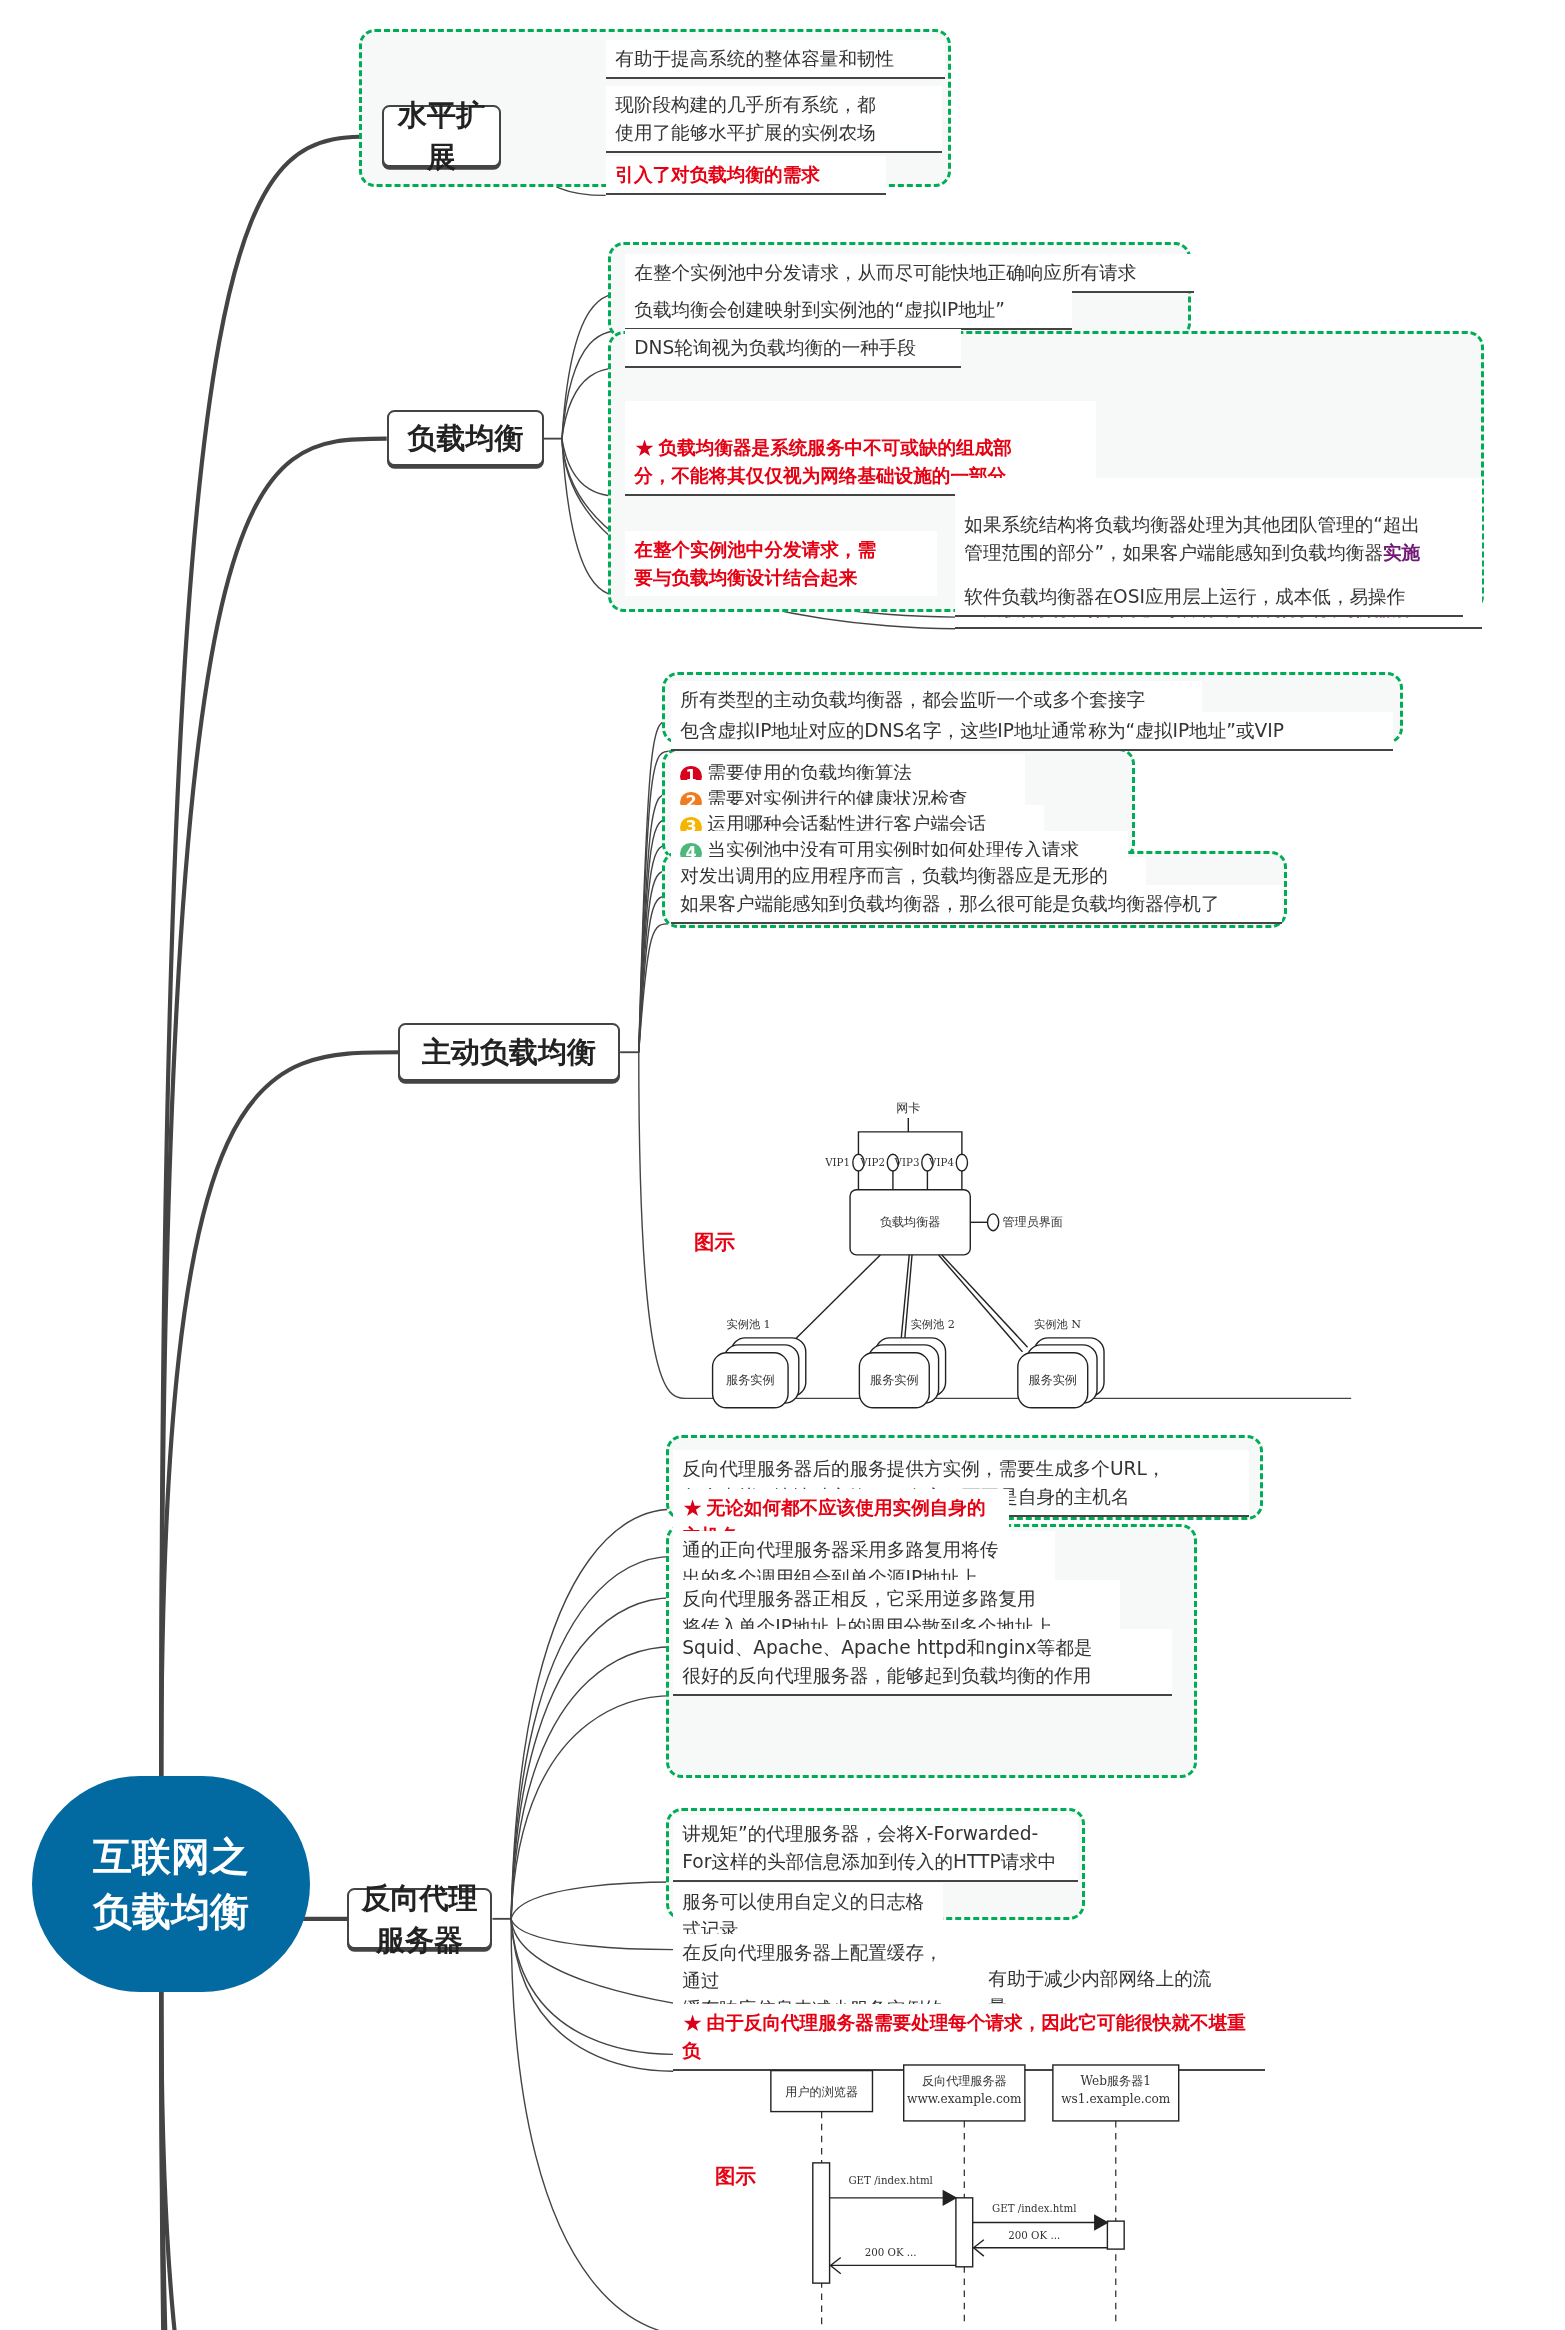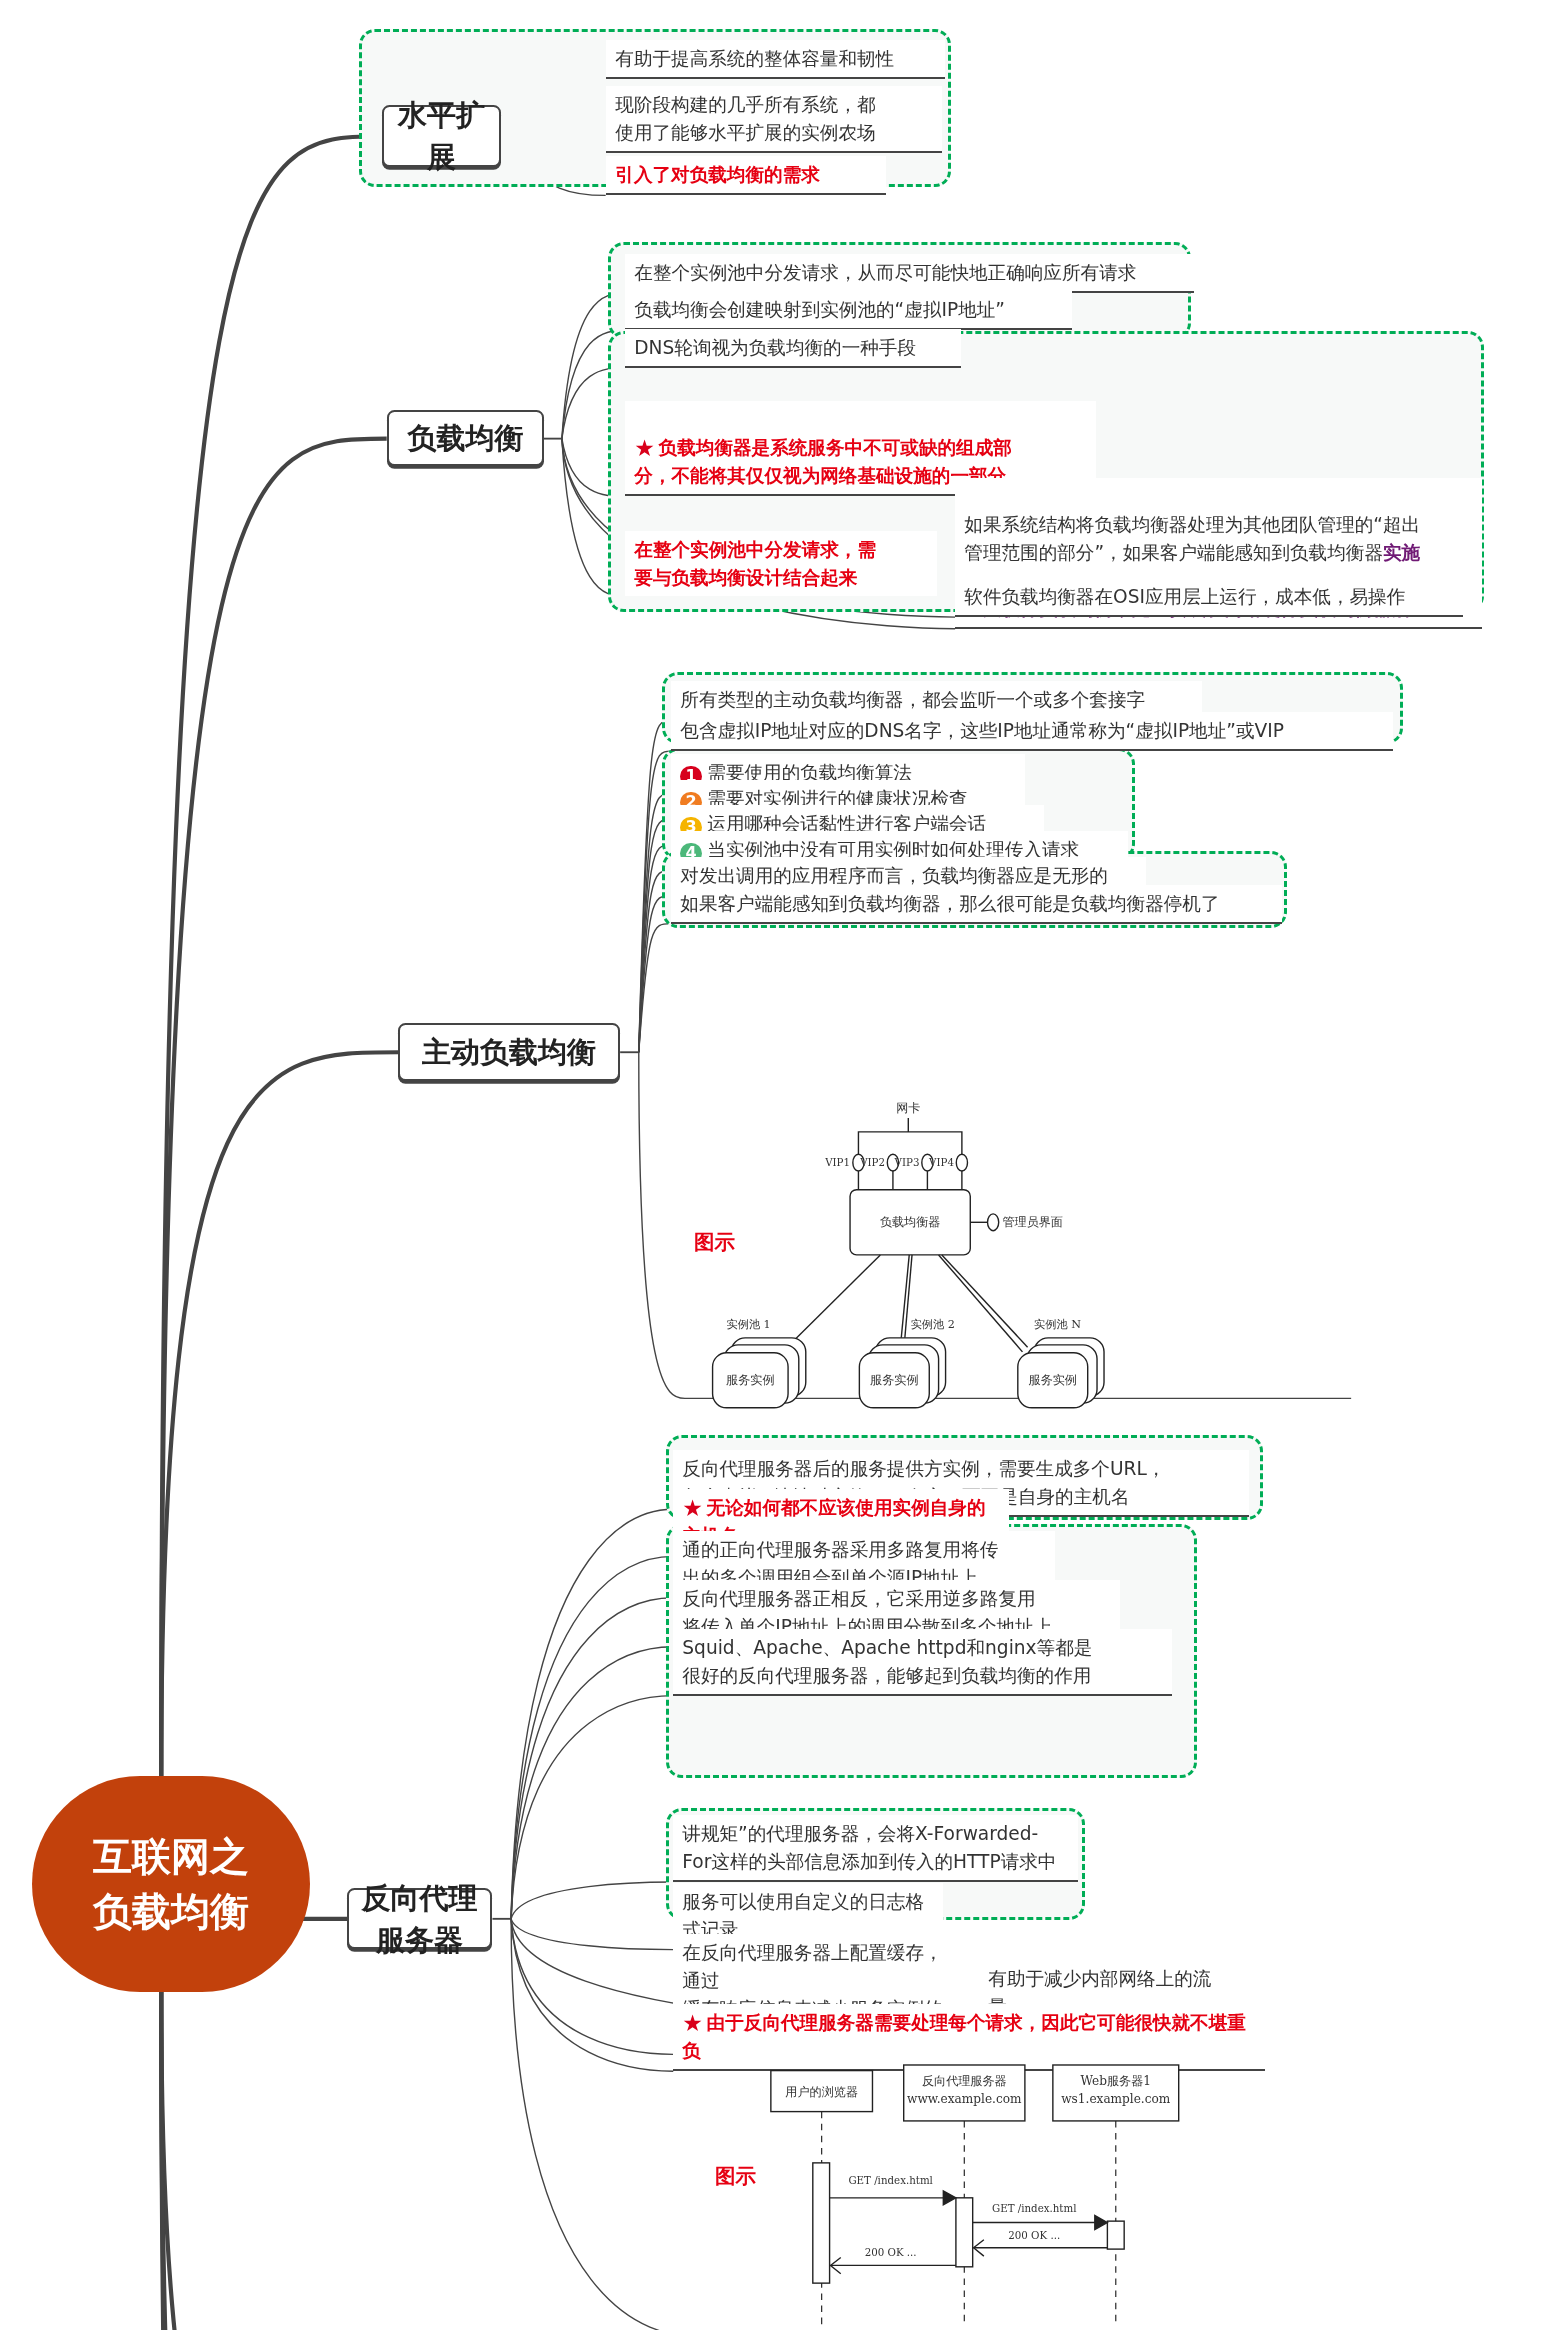--- a/index.html
+++ b/index.html
@@ -1,18 +1,18 @@
 <!DOCTYPE html>
 <html style="font-size:7.5px"><head>
 <meta charset="utf-8">
 <style>
   html,body{margin:0;padding:0;background:#ffffff;}
   body{width:1565px;height:3553px;position:relative;overflow:hidden;font-family:"DejaVu Sans","Liberation Sans",sans-serif;color:#333333;}
   #links{position:absolute;left:0;top:0;width:1565px;height:3553px;pointer-events:none;}
-  .root{position:absolute;left:32px;top:1776px;width:278px;height:216px;background:#c2410c;border-radius:108px/108px;color:#fff;font-weight:bold;font-size:39px;line-height:55px;display:flex;align-items:center;justify-content:center;text-align:center;white-space:pre-line;}
+  .root{position:absolute;left:32px;top:1776px;width:278px;height:216px;background:#0369a1;border-radius:108px/108px;color:#fff;font-weight:bold;font-size:39px;line-height:55px;display:flex;align-items:center;justify-content:center;text-align:center;white-space:pre-line;}
   .branch{position:absolute;background:#fff;border:2.8px solid #444;border-radius:7.5px;box-shadow:0 2.8px 0 #444;font-weight:bold;font-size:29px;color:#222;display:flex;align-items:center;justify-content:center;text-align:center;white-space:pre-line;line-height:42px;box-sizing:border-box;}
   .group{position:absolute;border:3.3px dashed #00ad56;border-radius:16px;background:#f7f9f8;box-sizing:border-box;}
   .leaf{position:absolute;font-size:18.6px;line-height:28px;color:#333;background:#fff;padding:4.7px 11.2px 4.7px 9.3px;box-sizing:border-box;white-space:pre-line;border-bottom:2.3px solid #444;}
   .leaf.red{color:#e60012;font-weight:bold;}
   .leaf .hl-bold{font-weight:bold;color:#701a75;}
   .star{display:inline-block;color:#d9001b;font-size:23px;margin-right:3.7px;vertical-align:-1.9px;}
   .num{display:inline-flex;width:21.4px;height:21.4px;border-radius:50%;color:#fff;font-size:16px;font-weight:bold;align-items:center;justify-content:center;margin-right:5.6px;vertical-align:-2.8px;}
   .label-red{position:absolute;color:#e60012;font-weight:bold;font-size:20.5px;}
   .diagram{position:absolute;}
   .diagram svg{overflow:visible;}

